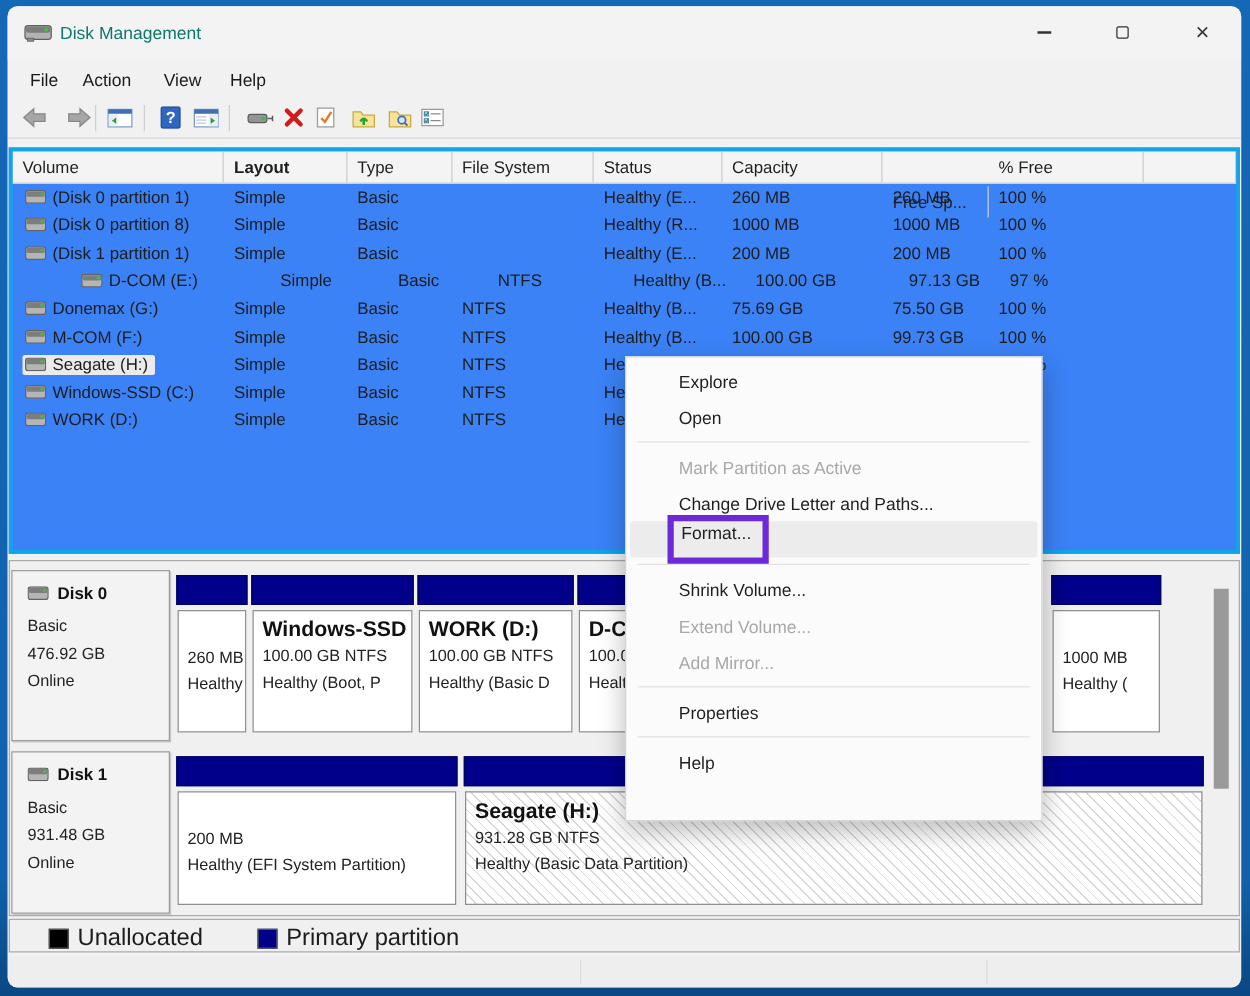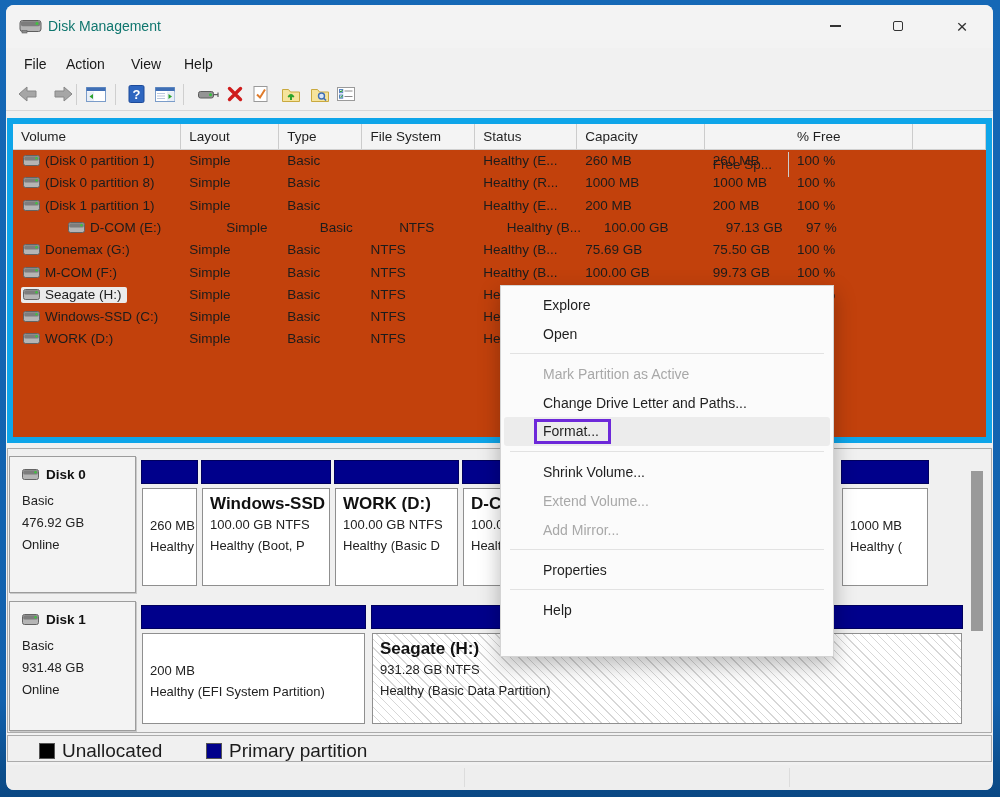--- a/index.html
+++ b/index.html
@@ -23,21 +23,21 @@
   .menubar { position:absolute; left:0; top:45px; width:100%; height:28px; }
   .menubar-item { position:absolute; top:4px; font-size:14px; color:#1a1a1a; padding:2px 6px; }
 
   
   .toolbar { position:absolute; left:0; top:73px; width:100%; height:33px; border-bottom:1px solid #d8d8d8; }
   .tb-btn { position:absolute; top:3px; width:26px; height:26px; display:flex; align-items:center; justify-content:center; }
   .tb-sep { position:absolute; top:6px; width:1px; height:21px; background:#cfcfcf; }
 
   
   .listview { position:absolute; left:1px; top:113px; width:985px; height:325px;
-              background:#c2410c; border:6px solid #0ea5e9; overflow:hidden; }
+              background:#3b82f6; border:3px solid #0ea5e9; overflow:hidden; }
   .lv-header { position:absolute; left:0; top:0; height:26px; width:100%; background:#f4f4f4; border-bottom:1px solid #d0d0d0; display:flex; }
   .lv-hcell { height:100%; border-right:1px solid #cccccc; font-size:13.5px; color:#1f1f1f; padding:5px 0 0 8px; white-space:nowrap; overflow:hidden; }
   .lv-row { position:absolute; left:0; width:100%; height:22.3px; display:flex; }
   .lv-cell { height:100%; font-size:13.5px; color:#1c1c1c; padding:3px 0 0 8px; white-space:nowrap; overflow:hidden; }
   .vol-wrap { display:inline-flex; align-items:center; gap:5px; padding:0 5px 1px 2px; border-radius:2px; }
   .vol-wrap.selected { background:#ebebeb; }
 
   
   .diskpane { position:absolute; left:1px; top:443px; width:985px; height:285px;
               background:#f0f0f0; border:1px solid #ababab; overflow:hidden; }
@@ -66,21 +66,21 @@
 
   
   .ctxmenu { position:absolute; left:500px; top:285px; width:334px; height:372px; background:#fbfbfb;
              border:1px solid #d4d4d4; box-shadow:0 8px 20px rgba(0,0,0,0.28); padding-top:4px; z-index:50; }
   .ctx-item { position:relative; height:29px; margin:0 3px; display:flex; align-items:center;
               padding-left:39px; font-size:14px; color:#1f1f1f; border-radius:3px; white-space:nowrap; }
   .ctx-item.disabled { color:#a8a8a8; }
   .ctx-item.highlighted { background:#ececec; }
   .ctx-sep { height:11px; display:flex; align-items:center; padding:0 9px; }
   .ctx-sep div { width:100%; height:1px; background:#e2e2e2; }
-  .red-box { border:3px solid #6d28d9; padding:1px 9px 2px 6px; margin-left:-9px; }
+  .red-box { border:5px solid #6d28d9; padding:1px 9px 12px 6px; margin-left:-9px; }
   svg { display:block; }
 </style>
 </head>
 <body>
 
 <div class="screen">
   <div class="window">
 
     <div class="titlebar">
       <span class="abs" style="left:13px; top:13px;">
@@ -207,21 +207,21 @@
               <path d="M8.5 5 h8 M8.5 10.5 h8" stroke="#8a8a8a"></path>
               <path d="M4 5 l1 1 l1.6-2.2 M4 10.5 l1 1 l1.6-2.2" stroke="#2da32d" fill="none"></path>
             </svg>
           </span>
         </div>
       </div>
 
     <div class="listview">
       <div class="lv-header" id="lv-header">
           <div class="lv-hcell" style="width: 170px;"><span>Volume</span></div>
-          <div class="lv-hcell" style="width: 99px;"><span>Layout</span></div>
+          <div class="lv-hcell" style="width: 99px; font-weight: bold;"><span>Layout</span></div>
           <div class="lv-hcell" style="width: 84px;"><span>Type</span></div>
           <div class="lv-hcell" style="width: 114px;"><span>File System</span></div>
           <div class="lv-hcell" style="width: 103px;"><span>Status</span></div>
           <div class="lv-hcell" style="width: 129px;"><span>Capacity</span></div>
           <div class="lv-hcell" style="width: 85px; margin-top: 28px;"><span>Free Sp...</span></div>
           <div class="lv-hcell" style="width: 125px;"><span>% Free</span></div>
           <div class="lv-hcell" style="width: 74px;"><span></span></div>
         </div>
       <div id="lv-rows">
           <div class="lv-row" style="top: 26px;">

